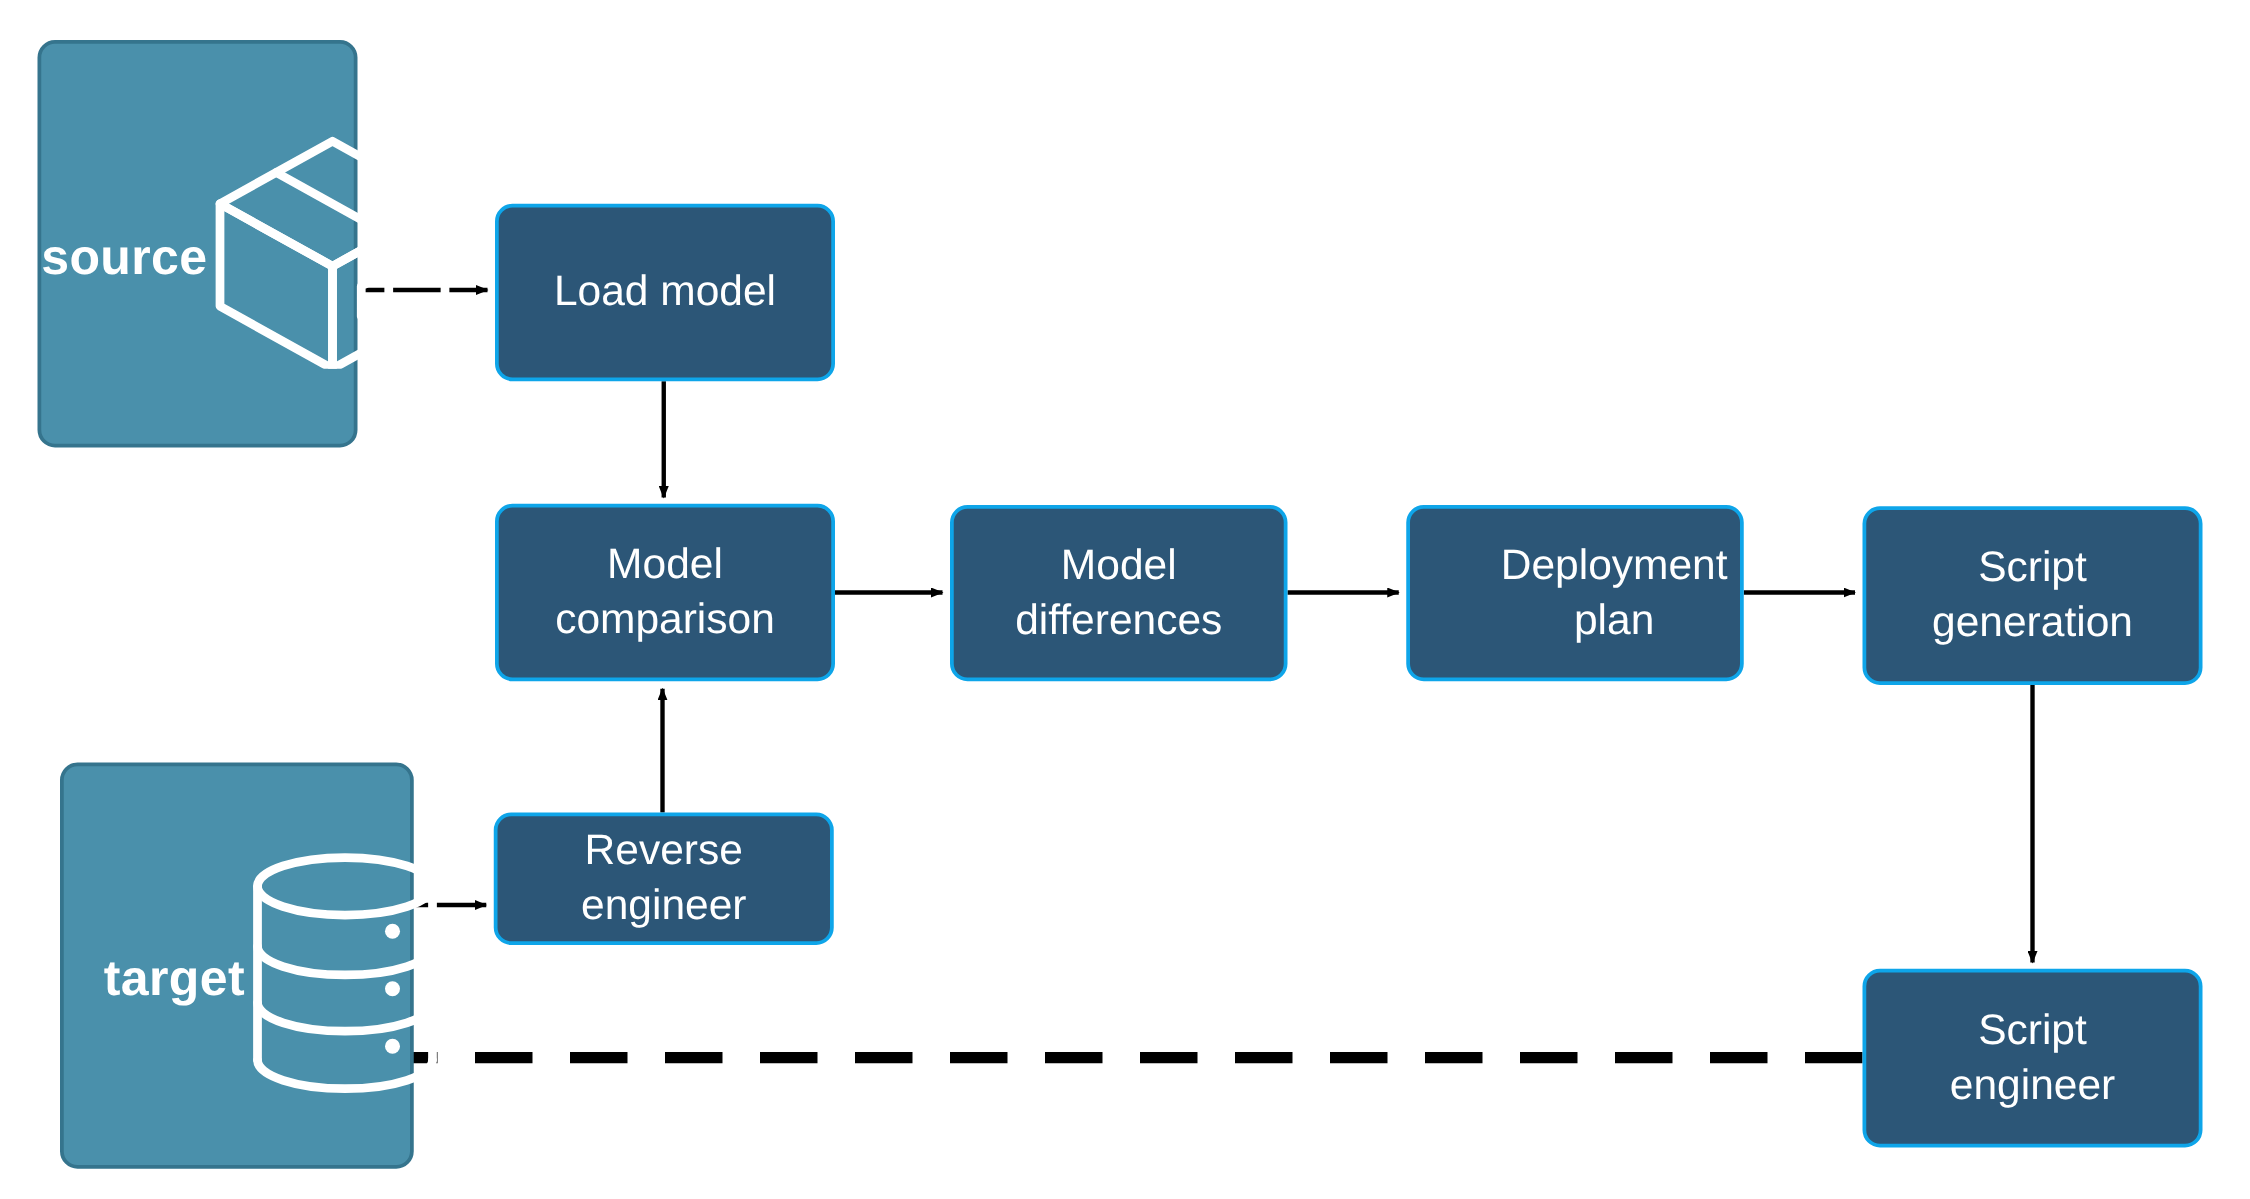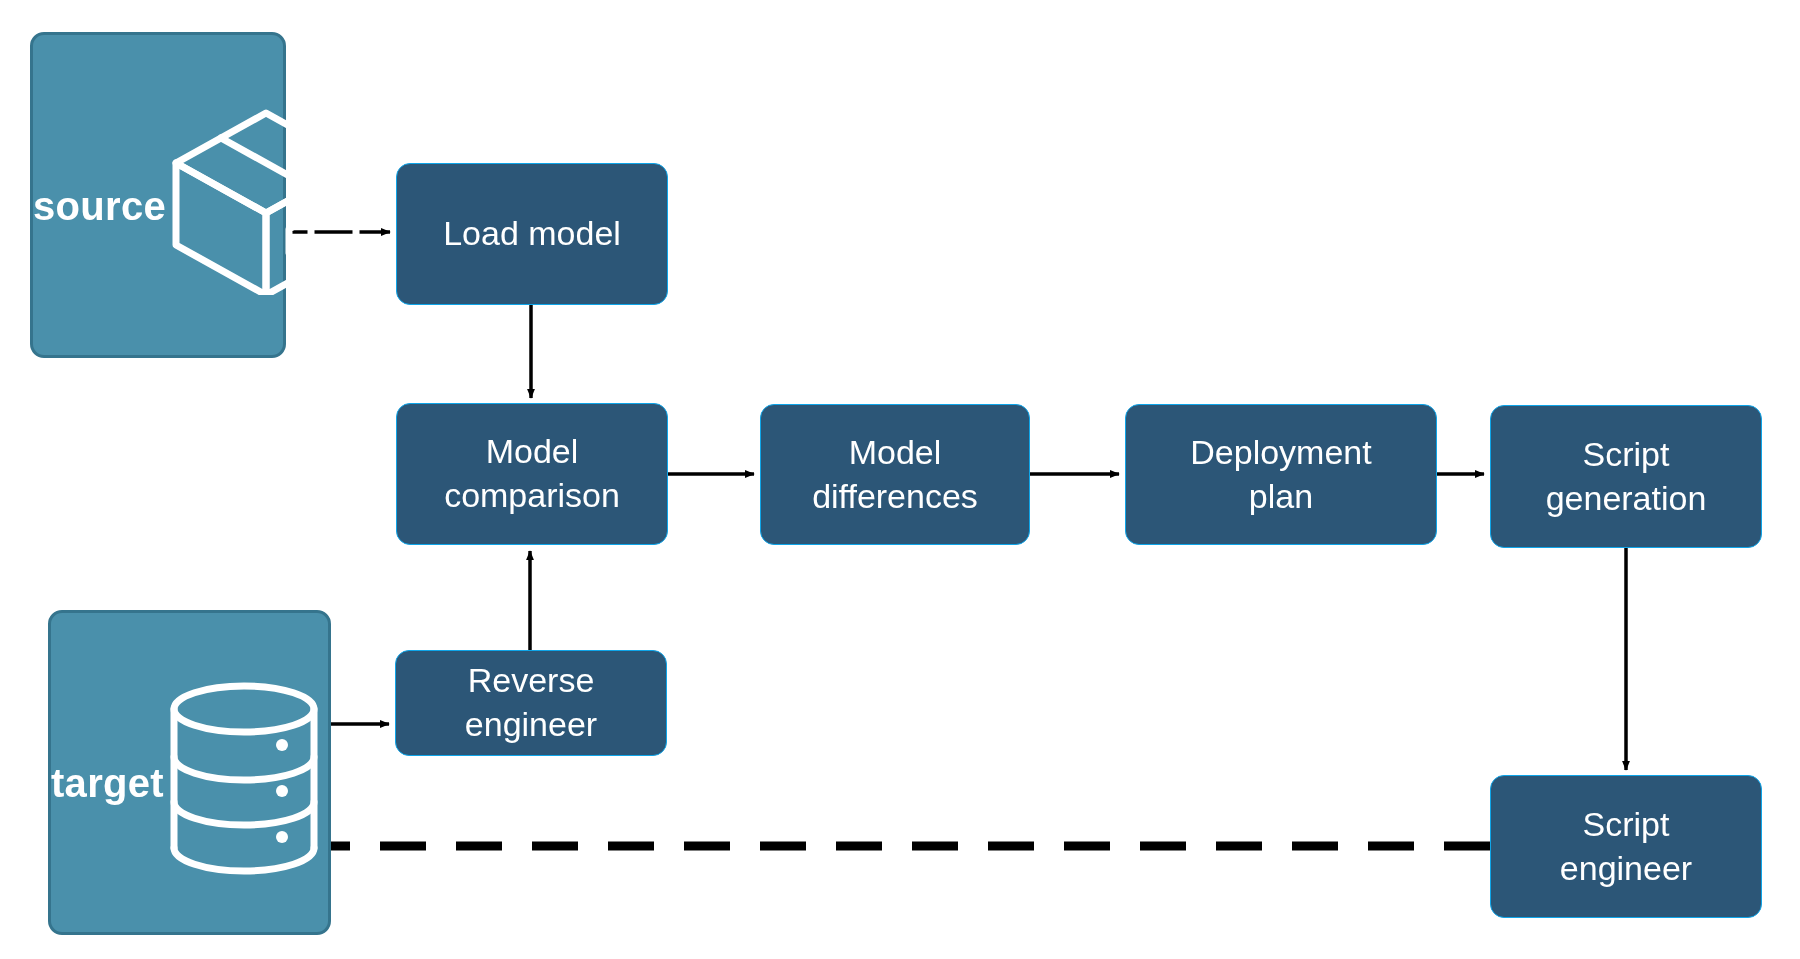--- a/index.html
+++ b/index.html
@@ -39,21 +39,21 @@
     color: #ffffff;
   }
   .endpoint-icon {
     display: block;
   }
   
   .process {
     position: absolute;
     box-sizing: border-box;
     background: #2c5677;
-    border: 1px solid #0ea5e9;
+    border: 3px solid #0ea5e9;
     border-radius: 14px;
     display: flex;
     align-items: center;
     justify-content: center;
     text-align: center;
     color: #ffffff;
     font-size: 34px;
     line-height: 1.28;
     padding: 4px 10px;
   }
@@ -113,21 +113,21 @@
 
         <path d="M190 58 L190 140 L100 190 L100 108 Z"></path>
 
         <path d="M55 33 L145 83"></path>
 
         <path d="M123 124 L145 112 L145 136 L123 148 Z"></path>
       </svg>
     </span>
   </div>
 
-  <div class="endpoint" style="left:48px; top:610px; width:283px; height:325px;">
+  <div class="endpoint" style="left:48px; top:610px; width:283px; height:325px;padding-left:32px;">
     <div class="endpoint-label" style="margin-top:20px;">target</div>
     <span class="endpoint-icon" style="margin-top:16px;">
       <svg width="160" height="195" viewBox="0 0 160 195" fill="none" stroke="#ffffff" stroke-width="7" stroke-linejoin="round" stroke-linecap="round">
         <ellipse cx="80" cy="28" rx="70" ry="23"></ellipse>
         <path d="M10 28 L10 167"></path>
         <path d="M150 28 L150 167"></path>
         <path d="M10 167 A70 23 0 0 0 150 167"></path>
         <path d="M10 76 A70 23 0 0 0 150 76"></path>
         <path d="M10 121 A70 23 0 0 0 150 121"></path>
         <circle cx="118" cy="64" r="6" fill="#ffffff" stroke="none"></circle>
@@ -150,21 +150,21 @@
     </div>
   </div>
 
   <div class="process" style="left:760px; top:404px; width:270px; height:141px;">
     <div>
       <span>Model</span>
       <span>differences</span>
     </div>
   </div>
 
-  <div class="process" style="left:1125px; top:404px; width:312px; height:141px;">
+  <div class="process" style="left:1125px; top:404px; width:270px; height:141px;justify-content:flex-end;">
     <div>
       <span>Deployment</span>
       <span>plan</span>
     </div>
   </div>
 
   <div class="process" style="left:1490px; top:405px; width:272px; height:143px;">
     <div>
       <span>Script</span>
       <span>generation</span>

